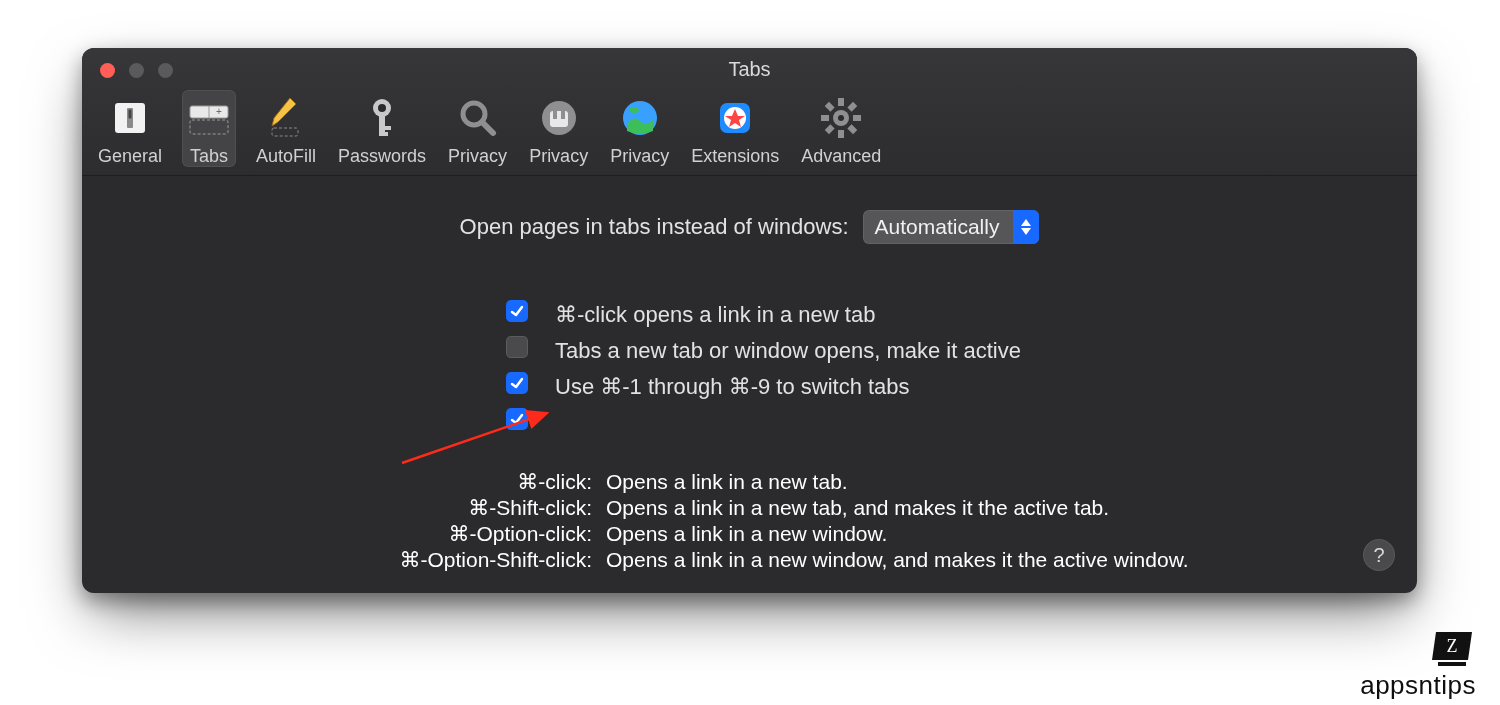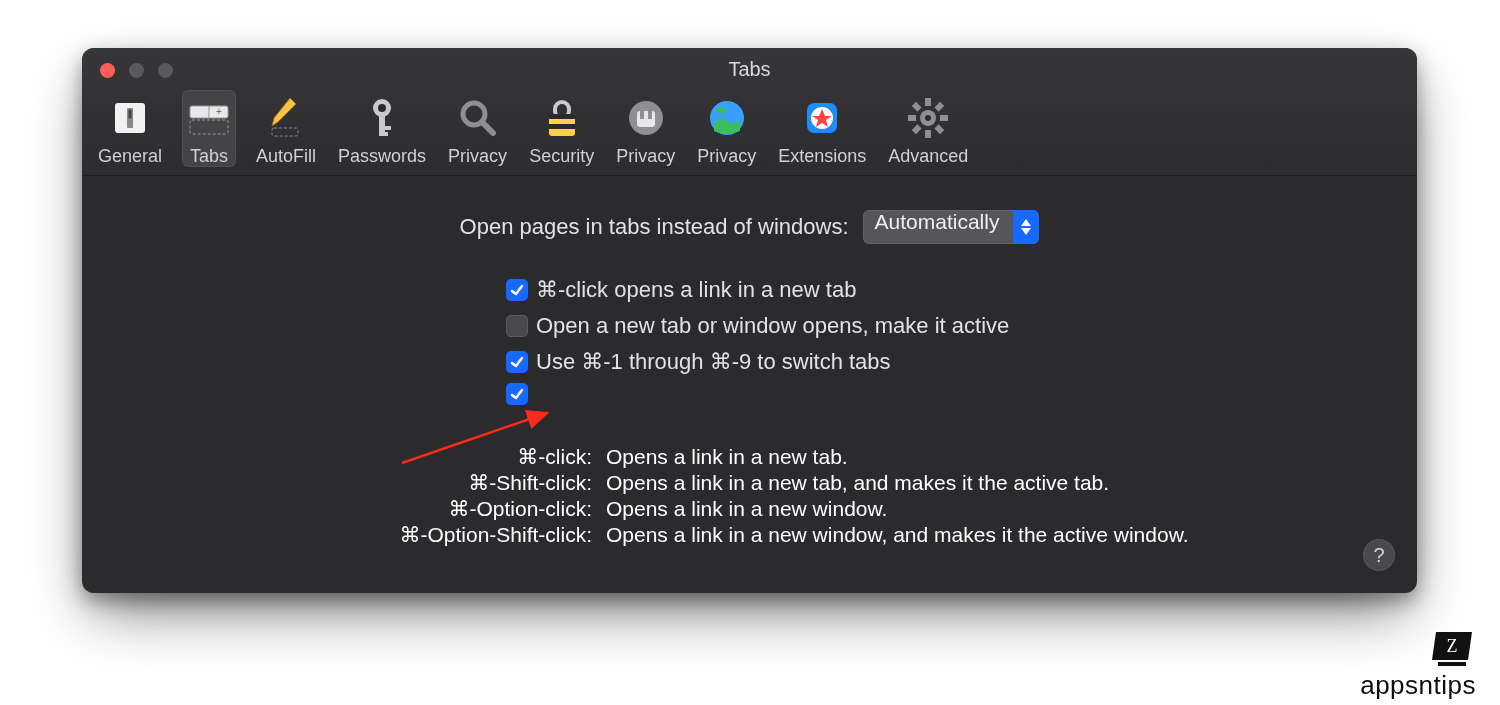--- a/index.html
+++ b/index.html
@@ -82,24 +82,25 @@
   .content{
     padding:34px 30px 20px 30px;
   }
   .row-open{
     display:flex;
     align-items:center;
     justify-content:center;
     gap:14px;
     font-size:22px;
     color:#e2e2e2;
-    margin-bottom:31px;
+    margin-bottom:56px;
   }
   .select{
     display:inline-flex;
+    align-items:center;
     background:#565658;
     border-radius:6px;
     height:34px;
     box-shadow:inset 0 0 0 1px rgba(255,255,255,.08);
   }
   .select .sel-text{
     padding:0 14px 0 12px;
     font-size:21px;
     color:#f0f0f0;
   }
@@ -116,21 +117,21 @@
     display:flex;
     flex-direction:column;
     gap:6px;
     align-items:flex-start;
     margin-left:394px;
     font-size:22px;
     color:#e2e2e2;
     margin-bottom:40px;
   }
   .check-row{
-    display:flex;align-items:center;gap:8px;
+    display:flex;gap:27px;
     line-height:30px;
   }
   .cbox{
     width:22px;height:22px;border-radius:5px;
     display:flex;align-items:center;justify-content:center;
     flex:none;
   }
   .cbox.on{background:#1769ff;}
   .cbox.off{background:#4a4a4c;box-shadow:inset 0 0 0 1px rgba(255,255,255,.1);}
   .cbox svg{width:16px;height:16px;}
@@ -243,31 +244,20 @@
     <div class="tool">
       <div class="iconbox">
         <svg width="42" height="42" viewBox="0 0 42 42">
           <circle cx="17" cy="17" r="11" fill="none" stroke="#8f8f91" stroke-width="5"></circle>
           <line x1="25" y1="25" x2="36" y2="36" stroke="#8f8f91" stroke-width="6" stroke-linecap="round"></line>
         </svg>
       </div>
       <div class="label">Privacy</div>
     </div>
 
-    <div class="tool">
-      <div class="iconbox">
-        <svg width="38" height="44" viewBox="0 0 38 44">
-          <rect x="12" y="6" width="14" height="16" rx="7" fill="none" stroke="#c9c9cb" stroke-width="4"></rect>
-          <rect x="6" y="18" width="26" height="22" rx="3" fill="#ffd24a"></rect>
-          <rect x="6" y="18" width="26" height="5" fill="#2b2b2d"></rect>
-          <rect x="6" y="28" width="26" height="5" fill="#2b2b2d"></rect>
-        </svg>
-      </div>
-      <div class="label">Security</div>
-    </div>
 
     <div class="tool">
       <div class="iconbox">
         <svg width="42" height="42" viewBox="0 0 42 42">
           <circle cx="21" cy="21" r="17" fill="#8f8f91"></circle>
           <rect x="12" y="14" width="18" height="16" rx="3" fill="#e8e8e8"></rect>
           <rect x="15" y="14" width="4" height="8" fill="#8f8f91"></rect>
           <rect x="23" y="14" width="4" height="8" fill="#8f8f91"></rect>
         </svg>
       </div>
@@ -341,21 +331,21 @@
       <div class="check-row">
         <span class="cbox on">
           <svg viewBox="0 0 16 16">
               <polyline points="3,9 7,12 13,4" fill="none" stroke="#fff" stroke-width="2.5" stroke-linecap="round" stroke-linejoin="round"></polyline>
             </svg>
         </span>
         <span>⌘-click opens a link in a new tab</span>
       </div>
       <div class="check-row">
         <span class="cbox off"></span>
-        <span>Open a new tab or window opens, make it active</span>
+        <span>Tabs a new tab or window opens, make it active</span>
       </div>
       <div class="check-row">
         <span class="cbox on">
           <svg viewBox="0 0 16 16">
               <polyline points="3,9 7,12 13,4" fill="none" stroke="#fff" stroke-width="2.5" stroke-linecap="round" stroke-linejoin="round"></polyline>
             </svg>
         </span>
         <span>Use ⌘-1 through ⌘-9 to switch tabs</span>
       </div>
       <div class="check-row">

